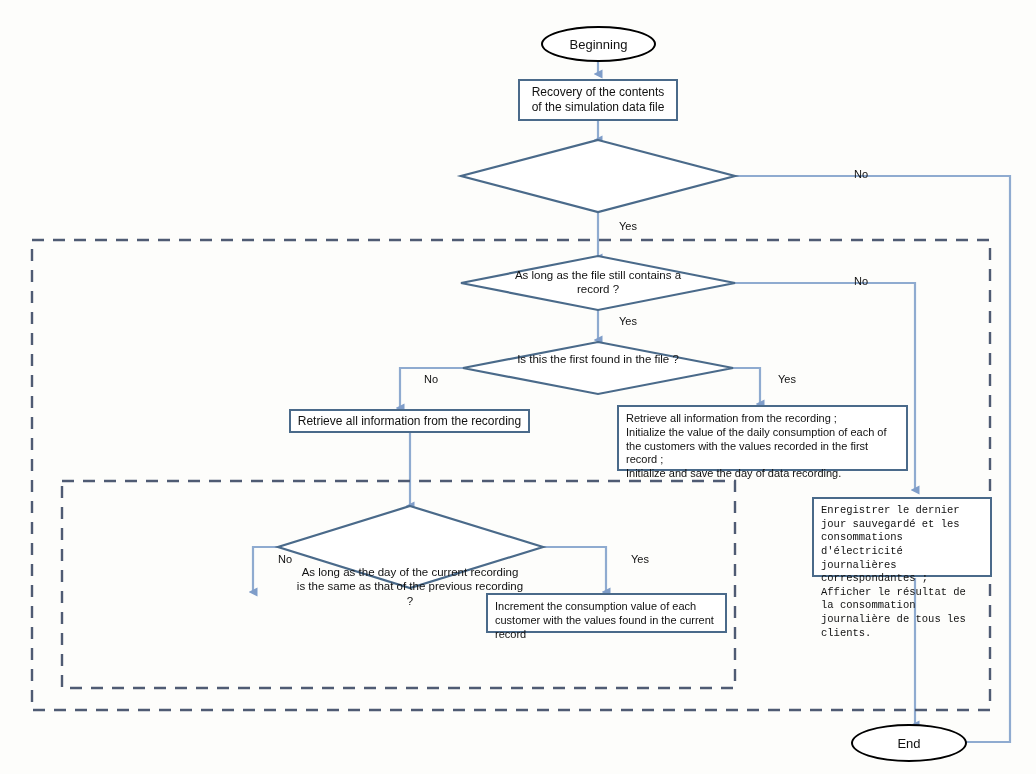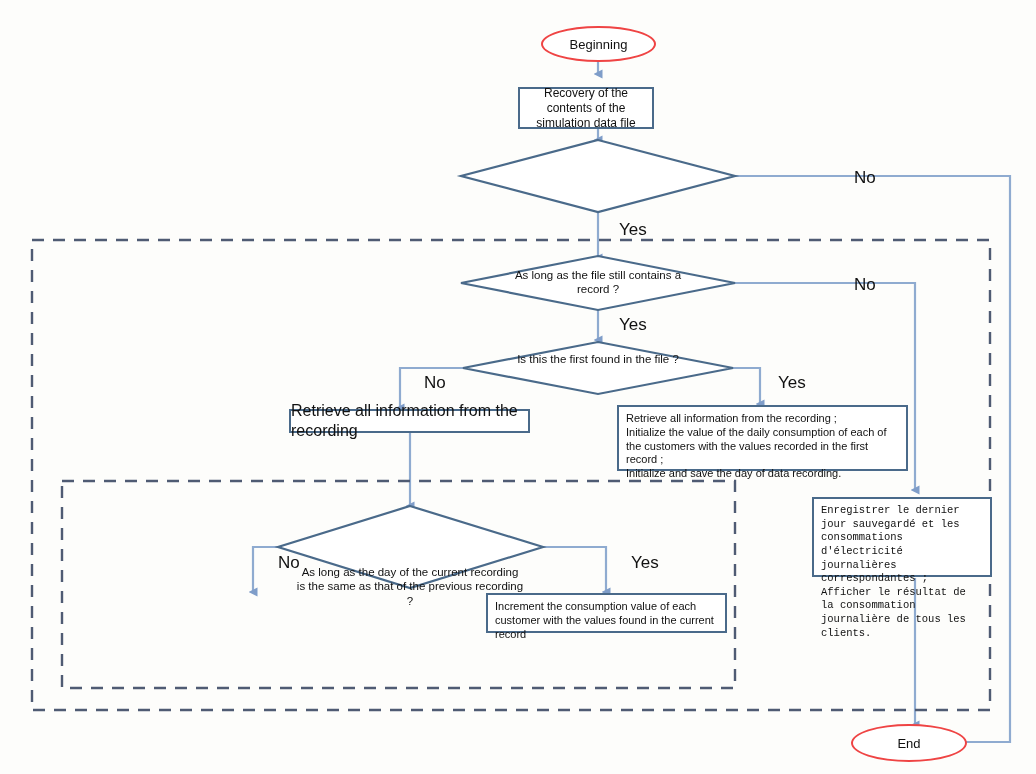--- a/index.html
+++ b/index.html
@@ -2,27 +2,27 @@
 <html><head>
 <meta charset="utf-8">
 <style>
   html,body{margin:0;padding:0;background:#fdfdfb;}
   body{font-family:"Liberation Sans",sans-serif;}
   #canvas{position:relative;width:1036px;height:774px;background:#fdfdfb;overflow:hidden;}
   svg.layer{position:absolute;left:0;top:0;width:1036px;height:774px;}
 
   .node{position:absolute;box-sizing:border-box;display:flex;align-items:center;justify-content:center;
         color:#111;background:#fff;}
-  .term{border:2px solid #ef4444;border-radius:50%;font-size:13px;}
+  .term{border:2px solid #000000;border-radius:50%;font-size:13px;}
   .proc{border:2px solid #4a6a8a;font-size:11px;line-height:1.25;background:#fff;}
   .proc.left{justify-content:flex-start;text-align:left;padding:5px 7px;align-items:flex-start;}
   .proc.center1{font-size:12px;}
   .dec-label{position:absolute;text-align:center;color:#111;font-size:11.5px;line-height:1.25;
              pointer-events:none;}
-  .edge-label{position:absolute;font-size:17px;color:#111;padding-left:33px;}
+  .edge-label{position:absolute;font-size:11px;color:#111;padding-left:33px;}
   .justified{text-align:justify;text-align-last:left;}
 </style>
 </head>
 <body>
 
 <div id="canvas">
 
   <svg class="layer" viewBox="0 0 1036 774">
     <defs>
       <marker id="arrowhead" markerWidth="10" markerHeight="9" refX="4.6" refY="4.5" orient="auto" markerUnits="userSpaceOnUse">
@@ -76,25 +76,25 @@
   </svg>
 
   <div class="node term" style="left:541px;top:26px;width:115px;height:36px;">
     <span>Beginning</span>
   </div>
 
   <div class="node term" style="left:851px;top:724px;width:116px;height:38px;">
     <span>End</span>
   </div>
 
-  <div class="node proc center1" style="left:518px;top:79px;width:136px;height:42px;text-align:center;padding:2px 6px;margin-top:8px;">
+  <div class="node proc center1" style="left:518px;top:79px;width:160px;height:42px;text-align:center;padding:2px 6px;">
     <span style="white-space:pre-line;text-align:center;">Recovery of the contents of the simulation data file</span>
   </div>
 
-  <div class="node proc" style="left:289px;top:409px;width:241px;height:24px;font-size:16px;">
+  <div class="node proc" style="left:289px;top:409px;width:241px;height:24px;font-size:12px;">
     <span>Retrieve all information from the recording</span>
   </div>
 
   <div class="node proc left" style="left:617px;top:405px;width:291px;height:66px;">
     <span style="white-space:pre-line;">Retrieve all information from the recording ;
 Initialize the value of the daily consumption of each of the customers with the values recorded in the first record ;
 Initialize and save the day of data recording.</span>
   </div>
 
   <div class="node proc left justified" style="left:812px;top:497px;width:180px;height:80px;font-size:10.5px;line-height:1.3;font-family:Liberation Mono, monospace;">

